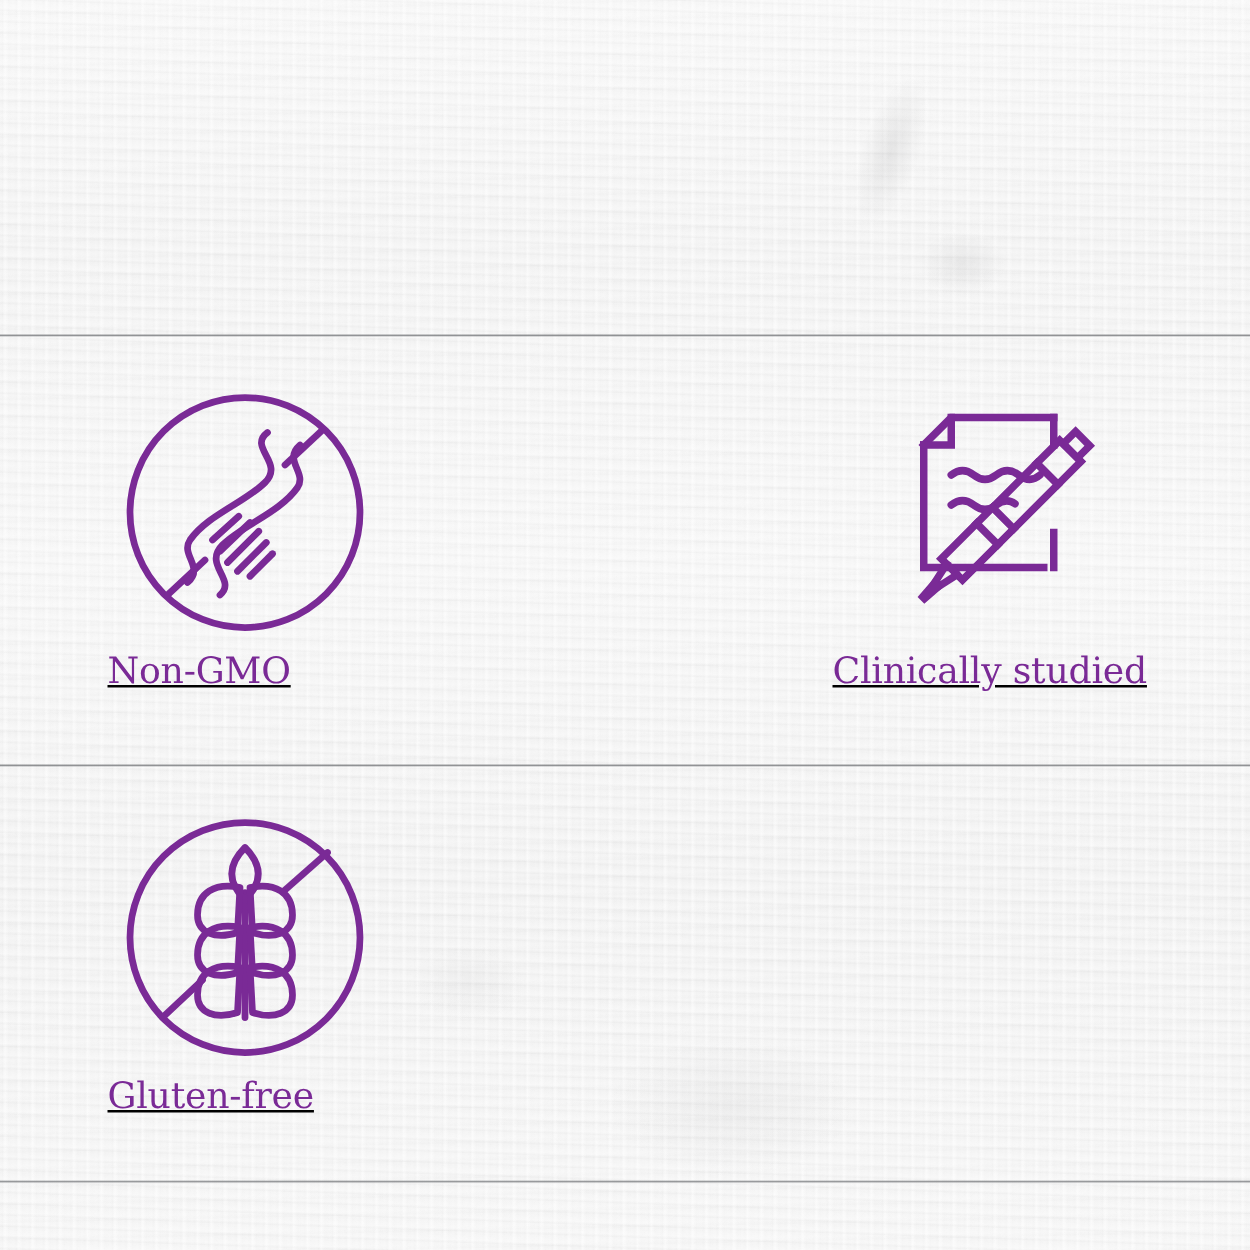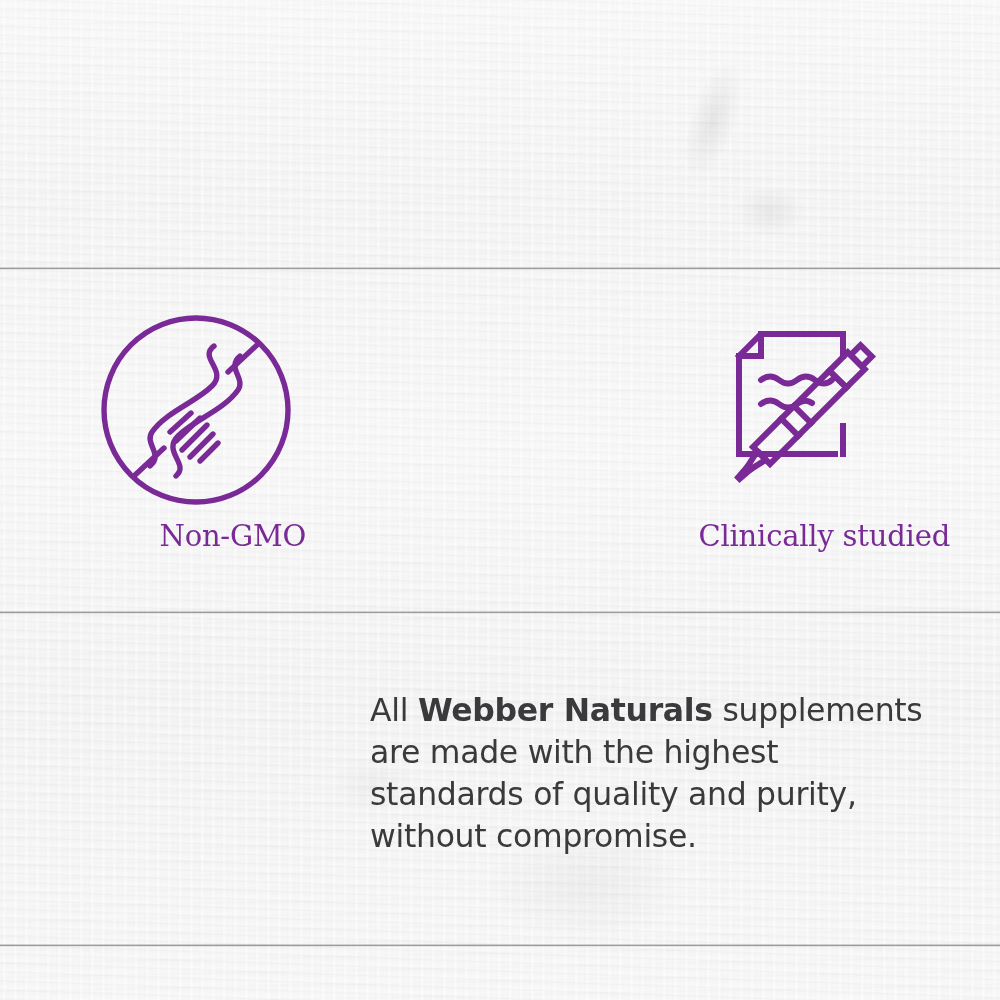--- a/index.html
+++ b/index.html
@@ -65,21 +65,22 @@
     position:absolute; left:104px; top:94px;
     font-size:76px; line-height:1;
     font-weight:bold;
     letter-spacing:-1.5px;
     color:#6f2192;
     font-family:"DejaVu Sans", sans-serif;
   }
 
   .feature {
     position:absolute;
-    text-align:right;
+    text-align:left;
+    text-decoration:underline;
   }
   .icon-wrap { position:relative; }
   .feature-label {
     margin-top:6px;
     font-size:29px;
     color:#7a2a96;
     font-family:"DejaVu Serif", serif;
     white-space:nowrap;
     letter-spacing:-0.2px;
   }
@@ -179,17 +180,40 @@
             <rect x="172" y="90" width="14" height="16"></rect>
 
             <path d="M38 92 L20 96 L20 100 L38 104"></path>
             <path d="M20 96 L6 97 L6 99 L20 100"></path>
           </g>
         </svg>
       </div>
       <div class="feature-label">Clinically studied</div>
     </div>
 
-
-    <div id="promo"><span>All </span><b>Webber Naturals</b><span> supplements are made with the highest standards of quality and purity, without compromise.</span></div>
+    <div class="feature" id="f-gluten">
+      <div class="icon-wrap">
+        <svg width="220" height="205" viewBox="0 0 220 205" aria-hidden="true">
+          <g fill="none" stroke="#7a2a96" stroke-width="5.4" stroke-linecap="round" stroke-linejoin="round">
+            <circle cx="110" cy="102" r="92"></circle>
+            <line x1="44" y1="166" x2="76" y2="136"></line>
+            <line x1="142" y1="64" x2="176" y2="34"></line>
+
+            <line x1="110" y1="66" x2="110" y2="166"></line>
+
+            <path d="M110 30 C124 44 124 58 110 72 C96 58 96 44 110 30 Z"></path>
+
+            <path d="M106 62 C86 58 72 66 72 84 C72 98 86 104 104 98 Z"></path>
+            <path d="M106 94 C86 90 72 98 72 116 C72 130 86 136 104 130 Z"></path>
+            <path d="M106 126 C86 122 72 130 72 148 C72 162 86 168 104 162 Z"></path>
+
+            <path d="M114 62 C134 58 148 66 148 84 C148 98 134 104 116 98 Z"></path>
+            <path d="M114 94 C134 90 148 98 148 116 C148 130 134 136 116 130 Z"></path>
+            <path d="M114 126 C134 122 148 130 148 148 C148 162 134 168 116 162 Z"></path>
+          </g>
+        </svg>
+      </div>
+      <div class="feature-label">Gluten-free</div>
+    </div>
+
 
   </div>
 </div>
 
 </body></html>

